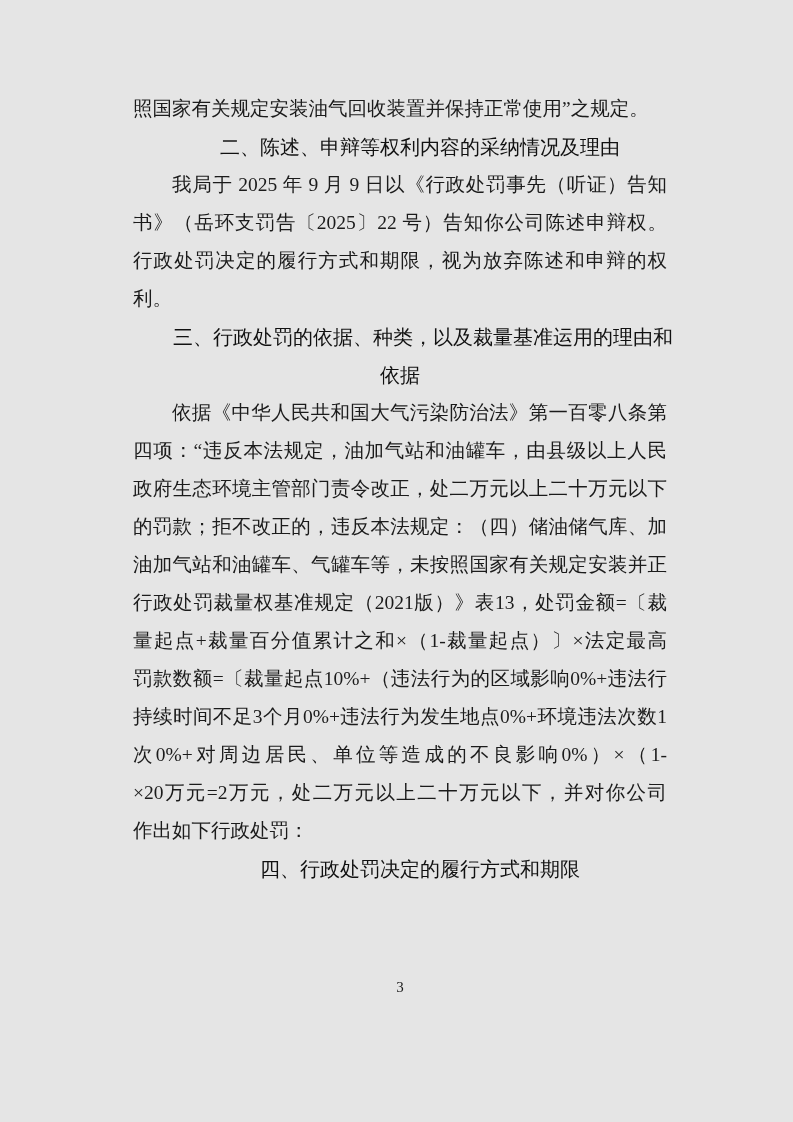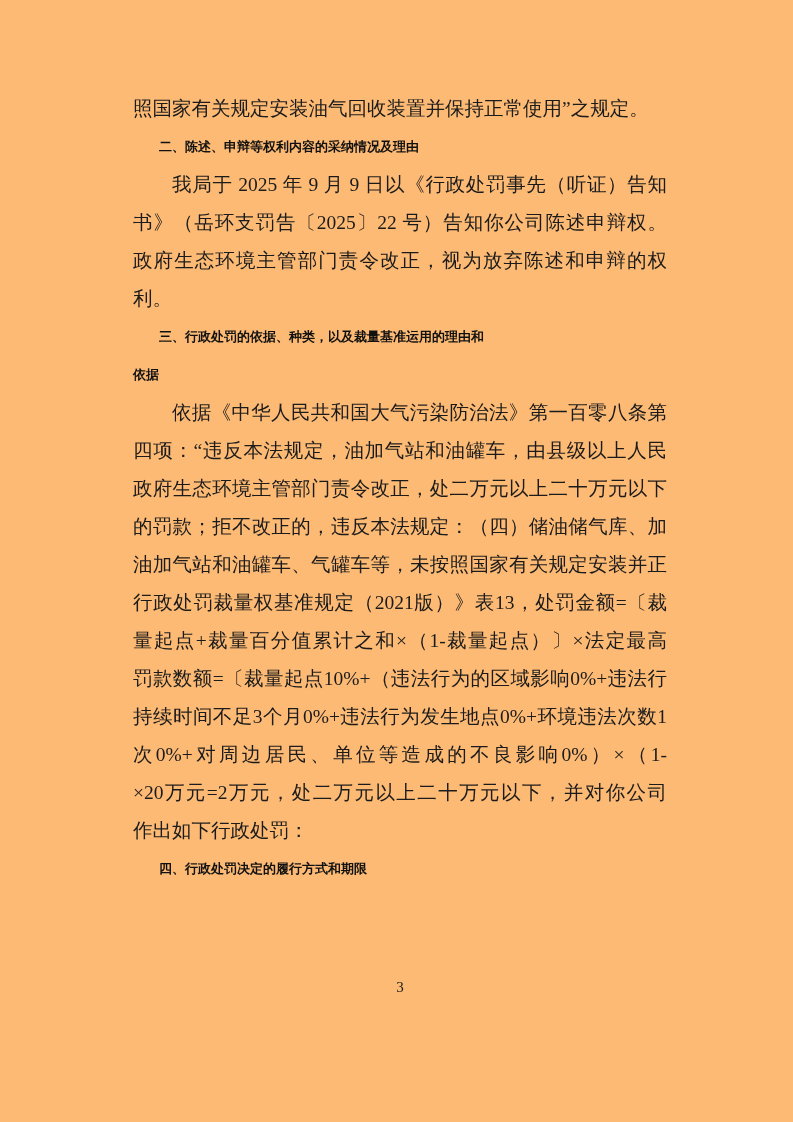--- a/index.html
+++ b/index.html
@@ -1,21 +1,21 @@
 <!DOCTYPE html>
 <html lang="zh"><head>
 <meta charset="utf-8">
 <style>
   * { margin: 0; padding: 0; box-sizing: border-box; }
   html, body { background: #ffffff; }
   .page {
     position: relative;
     width: 793px;
     height: 1122px;
-    background: #fdba74;
+    background: #e5e5e5;
     overflow: hidden;
     font-family: "Liberation Serif", "DejaVu Serif", serif;
     color: #1b1b1b;
   }
   .text-block {
     position: absolute;
     left: 133px;
     top: 90px;
     width: 534px;
   }
@@ -29,23 +29,24 @@
   .justify {
     white-space: normal;
     overflow: hidden;
     text-align: justify;
     text-align-last: justify;
     text-justify: inter-character;
   }
   .indent { text-indent: 2em; }
   .heading {
     font-family: "Liberation Sans", "DejaVu Sans", sans-serif;
-    font-weight: 700;
-    font-size: 13px;
+    font-weight: 400;
+    font-size: 20px;
     color: #111111;
+    text-align: center;
   }
   .page-number {
     position: absolute;
     left: 133px;
     top: 975px;
     width: 534px;
     height: 24px;
     line-height: 24px;
     text-align: center;
     font-size: 15px;
@@ -54,21 +55,21 @@
 </style>
 </head>
 <body>
 
 <div class="page">
   <div class="text-block">
     <div class="line">照国家有关规定安装油气回收装置并保持正常使用”之规定。</div>
     <div class="line heading indent">二、陈述、申辩等权利内容的采纳情况及理由</div>
     <div class="line justify indent">我局于 2025 年 9 月 9 日以《行政处罚事先（听证）告知</div>
     <div class="line justify">书》（岳环支罚告〔2025〕22 号）告知你公司陈述申辩权。</div>
-    <div class="line justify">政府生态环境主管部门责令改正，视为放弃陈述和申辩的权</div>
+    <div class="line justify">行政处罚决定的履行方式和期限，视为放弃陈述和申辩的权</div>
     <div class="line">利。</div>
     <div class="line heading indent">三、行政处罚的依据、种类，以及裁量基准运用的理由和</div>
     <div class="line heading">依据</div>
     <div class="line justify indent">依据《中华人民共和国大气污染防治法》第一百零八条第</div>
     <div class="line justify">四项：“违反本法规定，油加气站和油罐车，由县级以上人民</div>
     <div class="line justify">政府生态环境主管部门责令改正，处二万元以上二十万元以下</div>
     <div class="line justify">的罚款；拒不改正的，违反本法规定：（四）储油储气库、加</div>
     <div class="line justify">油加气站和油罐车、气罐车等，未按照国家有关规定安装并正</div>
     <div class="line justify">行政处罚裁量权基准规定（2021版）》表13，处罚金额=〔裁</div>
     <div class="line justify">量起点+裁量百分值累计之和×（1-裁量起点）〕×法定最高</div>

